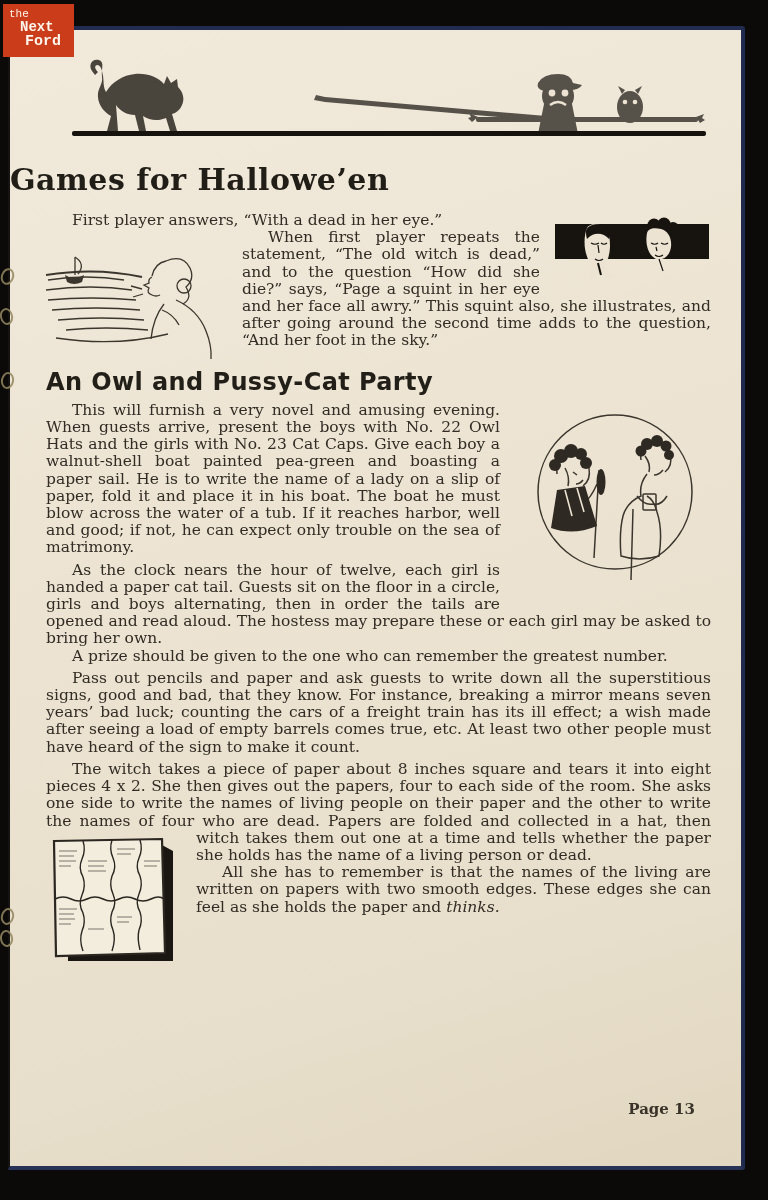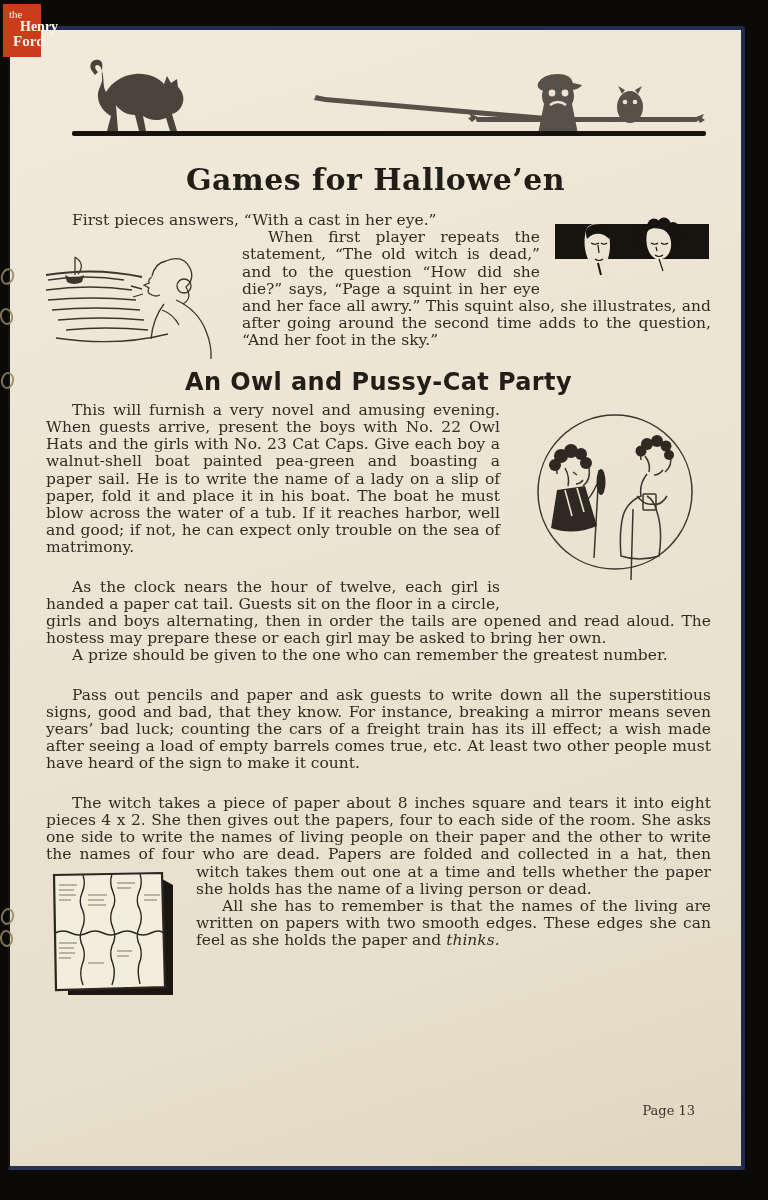--- a/index.html
+++ b/index.html
@@ -18,66 +18,66 @@
     border-bottom:4px solid #283257;
     border-left:2px solid #141311;
     border-radius:0 3px 3px 0;
   }
   .staple{
     position:absolute;width:9px;height:13px;border:2px solid #93865f;
     border-radius:50%;background:transparent;opacity:.85;
   }
   
   .logo{
-    position:absolute;left:3px;top:4px;width:38px;height:53px;
+    position:absolute;left:3px;top:4px;width:71px;height:53px;
     background:#cb3c1b;color:#fdf6ec;z-index:5;
-    font-family:Liberation Serif, serif;
+    font-family:Liberation Mono, monospace;
   }
   .logo .l1{position:absolute;left:6px;top:4px;font-size:11px;font-weight:normal;}
   .logo .l2{position:absolute;left:17px;top:15px;font-size:14px;font-weight:bold;}
-  .logo .l3{position:absolute;left:10px;top:29px;font-size:15px;font-weight:bold;}
+  .logo .l3{position:absolute;left:22px;top:29px;font-size:15px;font-weight:bold;}
   
   .masthead{position:relative;height:112px;}
   .rule{position:absolute;left:62px;top:101px;width:634px;height:5px;background:#16130e;border-radius:2px;}
   .cat{position:absolute;left:72px;top:26px;}
   .scare{position:absolute;left:276px;top:44px;}
   
   .title{
-    margin:20px 0 0;text-align:center;
+    margin:20px 0 0;
     font-size:30px;font-weight:bold;letter-spacing:.5px;color:#211d17;
   }
   .content{
     padding:15px 30px 0 36px;
     color:#322c24;font-size:15.5px;line-height:17.2px;
     text-align:justify;
   }
   p.bp{margin:0;text-indent:26px;}
-  p.gap{margin-top:22px;}
+  p.gap{margin-top:5px;}
   h2.owl{
-    clear:both;margin:24px 0 11px;text-align:center;
+    clear:both;margin:24px 0 11px;
     font-family:"DejaVu Sans", sans-serif;
     font-size:24px;font-weight:bold;letter-spacing:.4px;color:#221e18;
   }
   em{}
   
   .fl-faces{float:right;width:158px;height:66px;margin:2px 0 6px 13px;}
   .fl-blow{
     float:left;width:182px;height:132px;margin:0 14px 0 0;
     shape-outside:inset(15px 0 0 0);
   }
   .fl-blow svg{margin-top:15px;}
   .fl-circle{float:right;width:198px;height:200px;margin:6px 0 4px 13px;}
   .fl-paper{
     float:left;width:134px;height:236px;margin:0 16px 0 0;
     shape-outside:inset(70px 0 0 0);
   }
   .fl-paper svg{margin-top:72px;}
   .footer{
     position:absolute;right:46px;bottom:48px;
-    font-size:13px;font-weight:normal;color:#3a332a;
+    font-size:15px;font-weight:bold;color:#3a332a;
   }
   svg{display:block;}
 </style>
 </head>
 <body>
 
 <div class="page">
 
   <div class="masthead">
     <div class="cat">
@@ -127,21 +127,21 @@
             <circle cx="111" cy="10" r="6.5" fill="#17140f"></circle>
               <circle cx="120" cy="14" r="6" fill="#17140f"></circle>
             <circle cx="124" cy="22" r="5.5" fill="#17140f"></circle>
               <circle cx="90" cy="24" r="5.5" fill="#17140f"></circle>
             <path fill="#ece3d2" d="M94,19 C92,30 95,41 103,45 C111,47 117,41 118,33 C119,24 115,17 108,15 C100,13 95,15 94,19 Z"></path>
             <path d="M98,29 q4,2.5 7,0 M108,29 q4,2.5 7,0 M103,33 l1,4 m-2,4 q4,3 8,0 M106,45 l4,12" stroke="#17140f" stroke-width="1.2" fill="none"></path>
           </g>
         </svg>
       </span>
     </p>
-    <p class="bp">First pieces answers, “With a cast in her eye.”</p>
+    <p class="bp">First player answers, “With a dead in her eye.”</p>
     <p class="bp">
       <span class="fl-blow">
         <svg width="182" height="117" viewBox="0 0 182 117">
           <g stroke="#3b362d" stroke-width="1.3" fill="none">
             <path d="M2,36 Q40,30 78,36 M0,46 Q45,40 86,46 M2,56 Q45,52 90,56 M6,66 Q50,62 94,66 M12,76 Q55,72 98,76 M20,86 Q60,82 102,86"></path>
             <path d="M0,31 Q50,23 96,33" stroke-width="2"></path>
             <path d="M10,94 Q70,103 122,90"></path>
             <path d="M29,13 l0,18 M29,13 q11,7 3,17"></path>
             <path d="M106,33 q-4,2 -3,6 l-5,2 5,3 q-3,5 3,7 q4,2 8,0"></path>
             <path d="M96,45 l-11,-3 M97,50 l-10,3"></path>
@@ -224,15 +224,15 @@
 </div>
 
 <div class="staple" style="left:1px;top:268px;transform:rotate(18deg);"></div>
 <div class="staple" style="left:0px;top:308px;transform:rotate(-12deg);"></div>
 <div class="staple" style="left:1px;top:372px;transform:rotate(10deg);"></div>
 <div class="staple" style="left:1px;top:908px;transform:rotate(15deg);"></div>
 <div class="staple" style="left:0px;top:930px;transform:rotate(-8deg);"></div>
 
 <div class="logo">
   <span class="l1">the</span>
-  <span class="l2">Henry</span>
+  <span class="l2">Next</span>
   <span class="l3">Ford</span>
 </div>
 
 </body></html>

